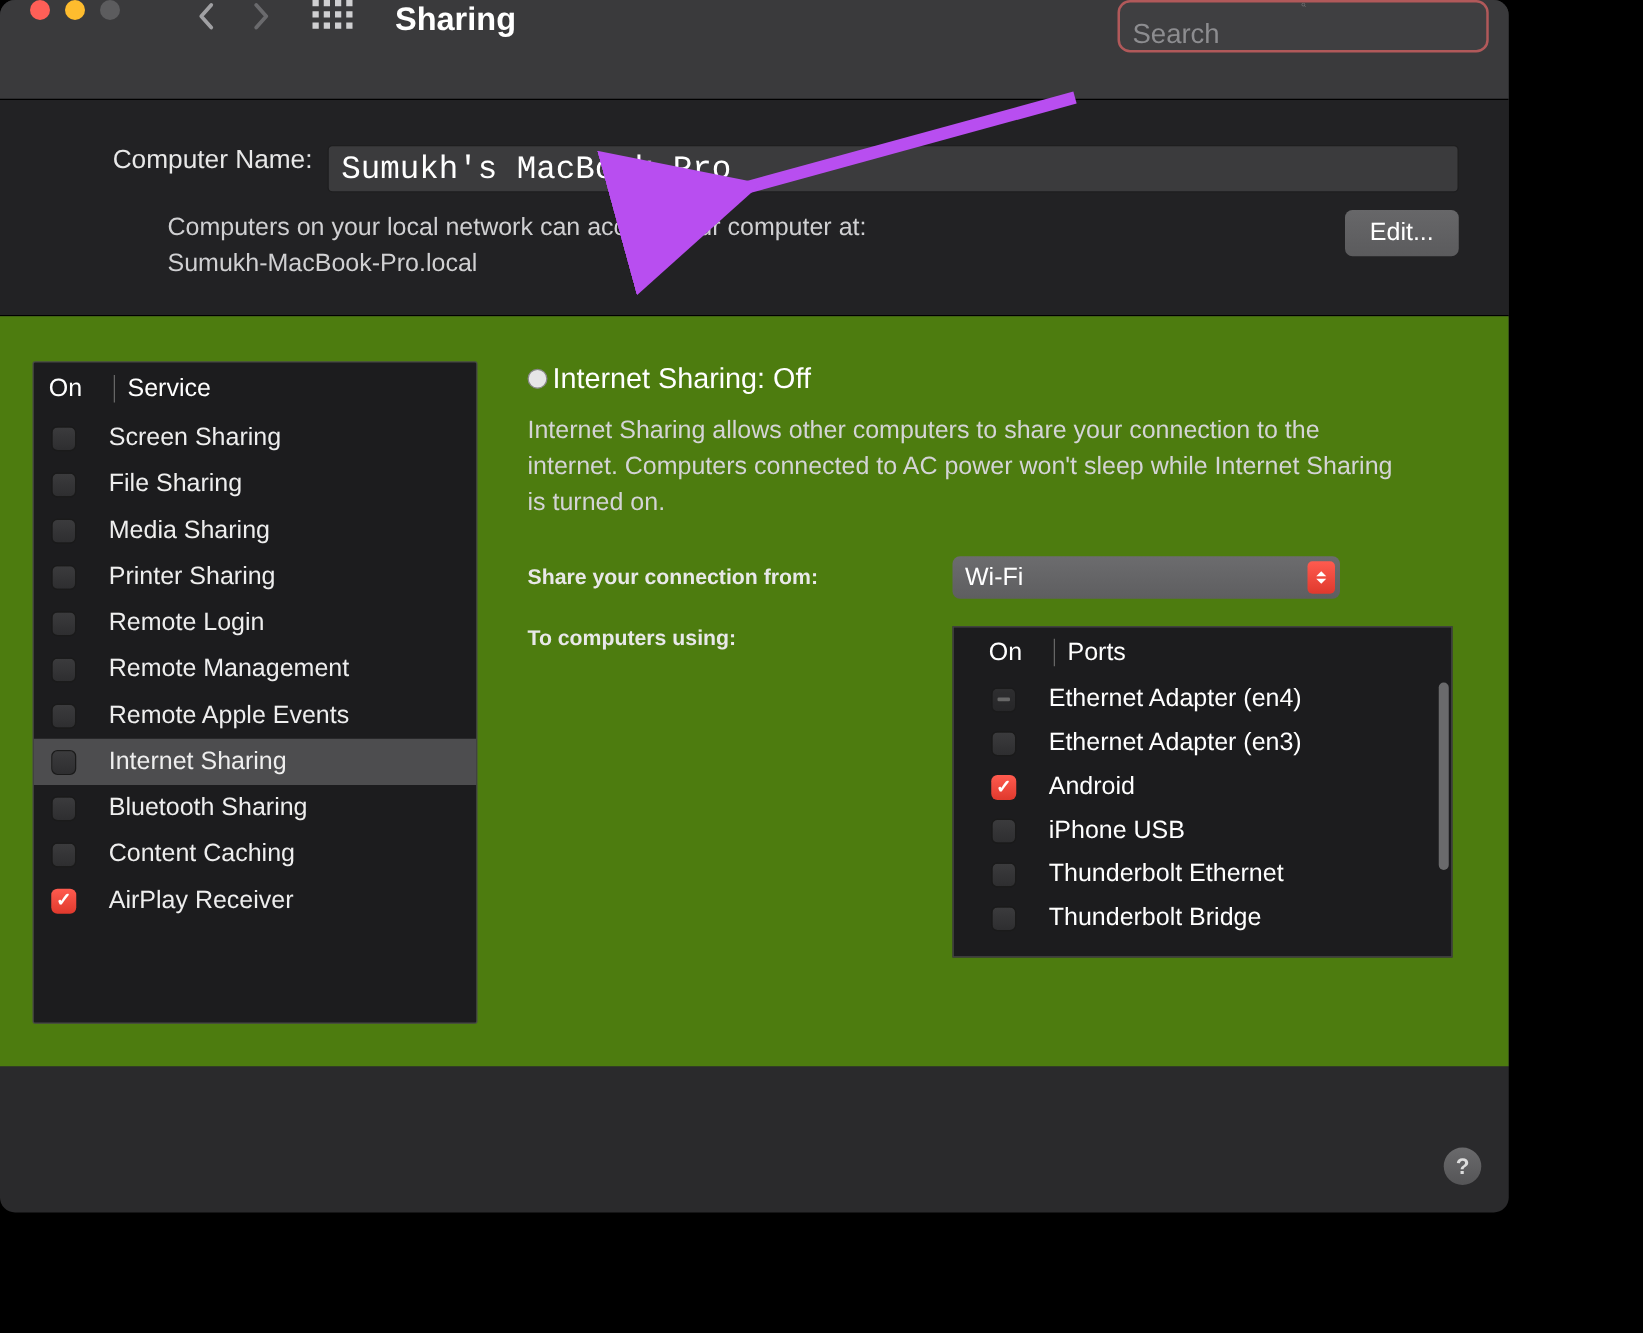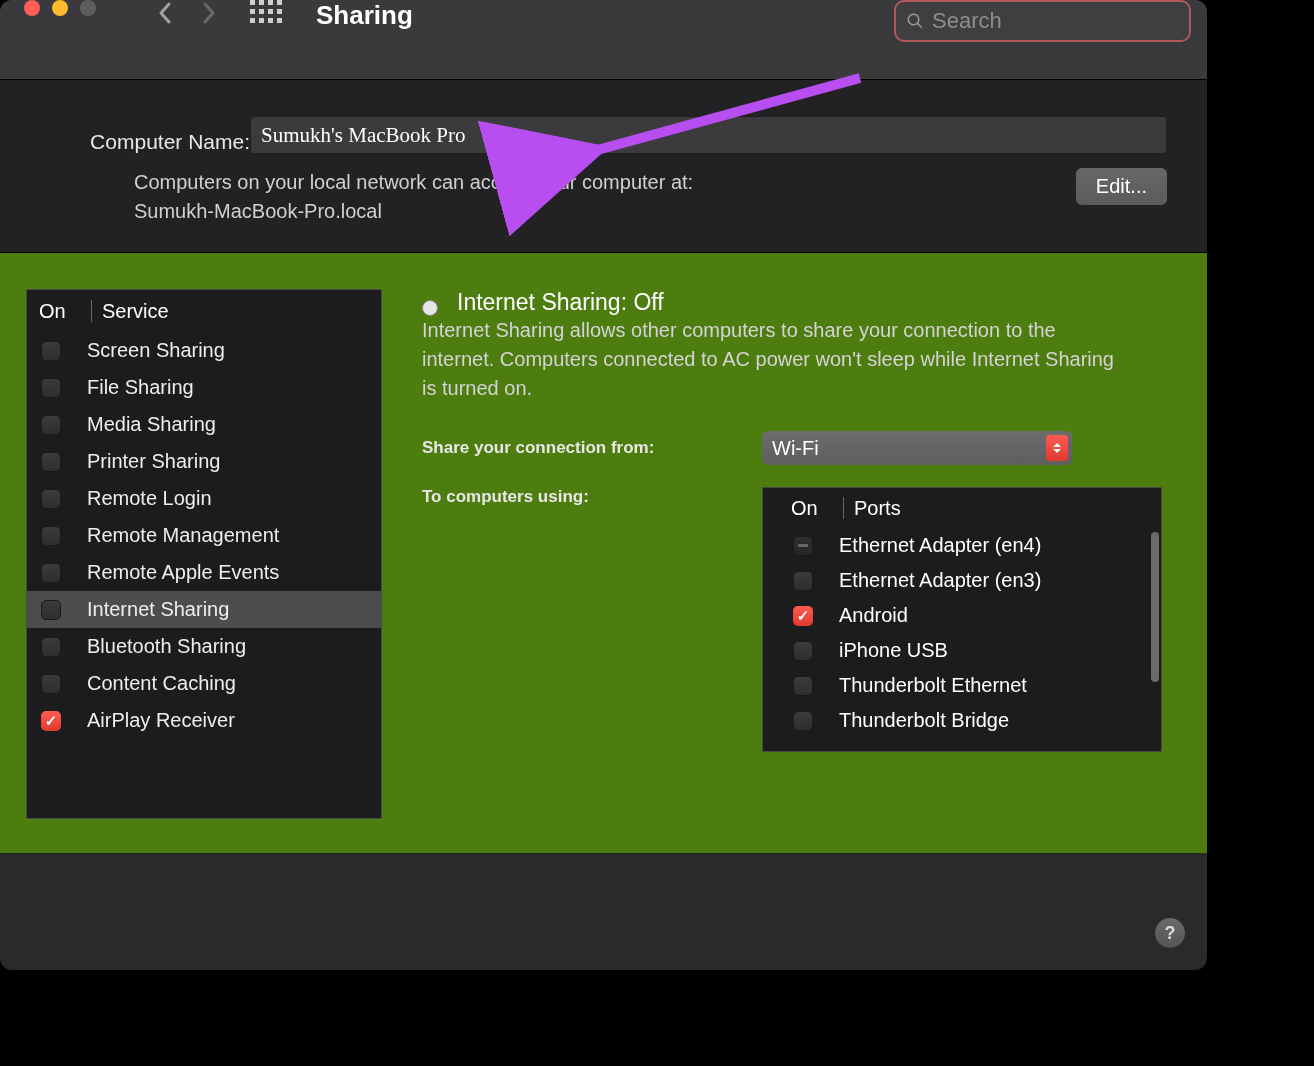--- a/index.html
+++ b/index.html
@@ -37,40 +37,40 @@
   }
   .grid-icon span { background: #cfcfd1; width:5px; height:5px; }
   .title { font-size: 26px; font-weight: 700; color: #fff; }
   .search-wrap {
     margin-left: auto;
     width: 297px; height: 42px;
     border: 2px solid #b1595a;
     border-radius: 10px;
     background: #3f3f41;
     display: flex; align-items: center;
-    padding: 0 10px; gap: 8px;
+    padding: 0 10px; gap: 8px; flex-direction: column;
   }
   .search-wrap svg { width: 20px; height: 20px; fill: none; stroke:#9b9b9e; stroke-width:2;}
   .search-wrap input {
     background: transparent; border: none; outline: none;
     color: #ccc; font-size: 22px; width: 100%;
   }
   .search-wrap input::placeholder { color: #8d8d90; }
 
   .top-section {
     padding: 36px 40px 26px 40px;
     background: #222224;
     border-bottom: 1px solid #000;
   }
-  .row { display: flex; align-items: flex-end; }
+  .row { display: flex; align-items: flex-start; gap: 12px; }
   .cn-label { width: 210px; text-align: right; font-size: 21px; color: #e8e8e8;}
   .cn-input {
     flex: 1; height: 38px; background: #3b3b3d; border: 1px solid #1e1e1f;
-    border-radius: 4px; color: #fff; font-size: 21px; padding: 0 10px;
-    font-family: Liberation Serif, serif;
+    border-radius: 4px; color: #fff; font-size: 26px; padding: 0 10px;
+    font-family: Liberation Mono, monospace;
   }
   .hint-row { display: flex; align-items: flex-start; margin-top: 14px; }
   .hint-text { margin-left: 94px; color: #d0d0d2; font-size: 20px; line-height: 1.45; max-width: 640px;}
   .edit-btn {
     margin-left: auto; background: linear-gradient(#676769,#5b5b5d); color:#fff;
     border:none; border-radius:6px; padding: 7px 20px; font-size: 20px; font-family: inherit; cursor:pointer;
   }
 
   .content { display: flex; padding: 36px 26px 20px 26px; gap: 40px; background:#4d7c0f; height: 600px;}
   .services {
@@ -87,21 +87,21 @@
     background: linear-gradient(#3b3b3d,#2e2e30); border: 1px solid #1a1a1a;
     display:inline-flex; align-items:center; justify-content:center;
     flex-shrink:0;
   }
   .chk.checked { background: linear-gradient(#ff5b4f,#e0392d); border:none; }
   .chk.checked::after { content:"✓"; color:#fff; font-size:15px; font-weight:700; line-height:1;}
   .chk.partial { background: linear-gradient(#3b3b3d,#2e2e30);}
   .chk.partial::after{ content:""; width:10px; height:3px; background:#999; border-radius:1px;}
 
   .detail { flex: 1; padding-top: 0px; }
-  .detail-title-row { display:flex; align-items:flex-end; gap: 19px; }
+  .detail-title-row { display:flex; align-items:center; gap: 4px; margin-bottom: 14px;}
   .status-dot { width:16px; height:16px; border-radius:50%; background:#e6e6e6; border:1px solid #888;}
   .detail-title { font-size: 23px; color:#fff; }
   .detail-desc { font-size: 20px; color:#d4d4d6; line-height:1.45; margin-bottom: 28px; max-width: 710px;}
   .form-row { display:flex; align-items:center; margin-bottom: 22px;}
   .form-row .flabel { width: 340px; font-size:17px; padding-right: 14px; font-weight: bold;}
   .select {
     flex: 0 0 310px; height: 34px; background: linear-gradient(#6c6c6e,#5e5e60);
     border-radius: 6px; display:flex; align-items:center; padding: 0 10px;
     color:#fff; font-size:20px; position:relative; cursor:pointer;
   }

